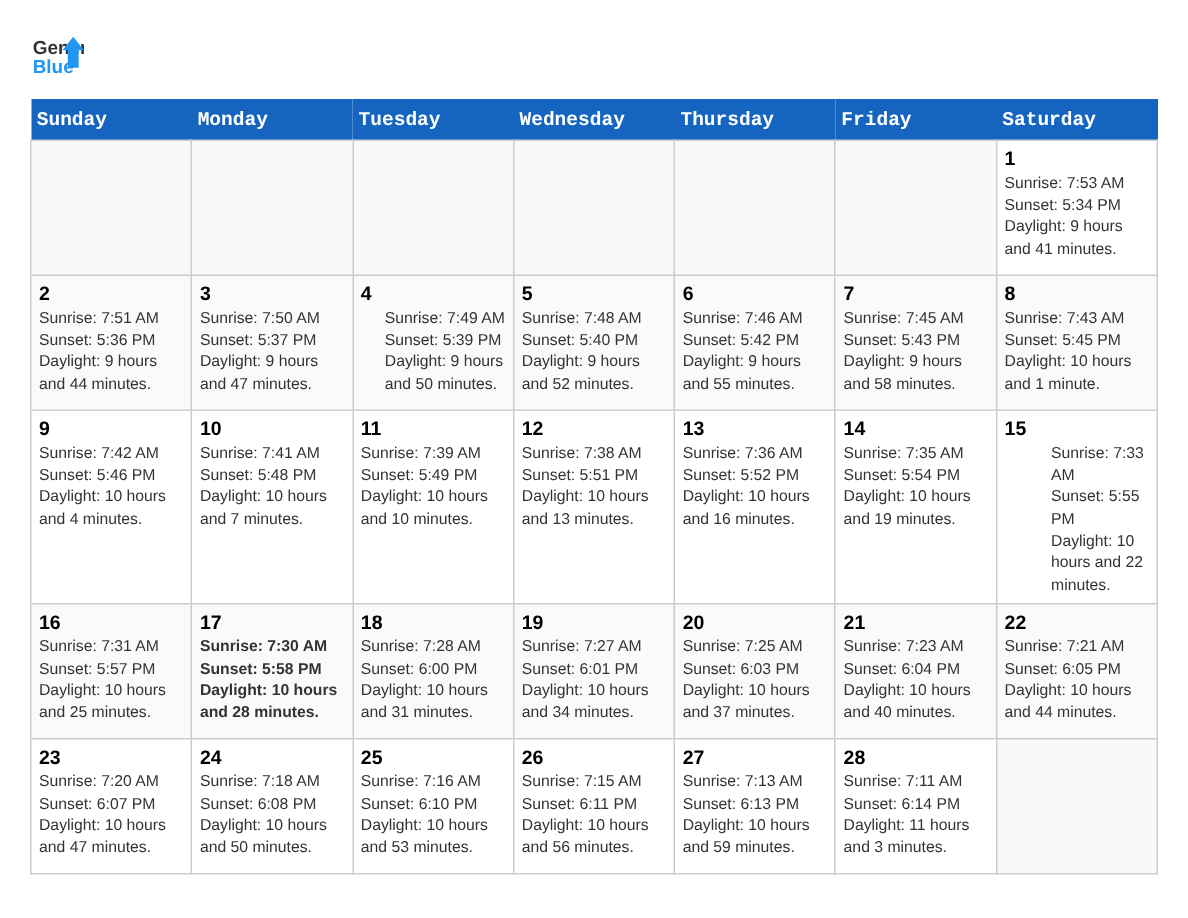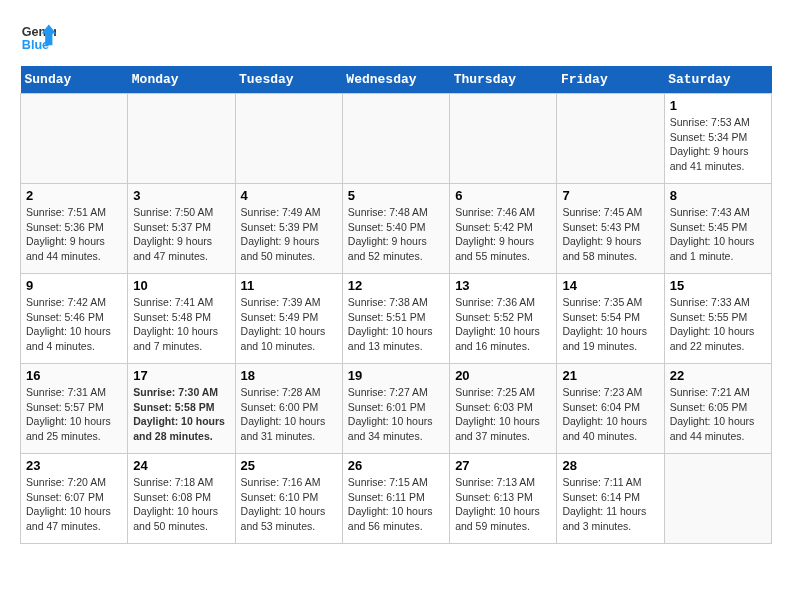--- a/index.html
+++ b/index.html
@@ -137,21 +137,21 @@
 Daylight: 9 hours and 44 minutes.</div>
         </td>
         <td>
           <span class="day-num">3</span>
           <div class="day-info" style="white-space: pre-line;">Sunrise: 7:50 AM
 Sunset: 5:37 PM
 Daylight: 9 hours and 47 minutes.</div>
         </td>
         <td>
           <span class="day-num">4</span>
-          <div class="day-info" style="white-space: pre-line;">Sunrise: 7:49 AM
+          <div class="day-info" style="white-space: pre-line; margin-left: 16px;">Sunrise: 7:49 AM
 Sunset: 5:39 PM
 Daylight: 9 hours and 50 minutes.</div>
         </td>
         <td>
           <span class="day-num">5</span>
           <div class="day-info" style="white-space: pre-line;">Sunrise: 7:48 AM
 Sunset: 5:40 PM
 Daylight: 9 hours and 52 minutes.</div>
         </td>
         <td>
@@ -205,21 +205,21 @@
 Daylight: 10 hours and 16 minutes.</div>
         </td>
         <td>
           <span class="day-num">14</span>
           <div class="day-info" style="white-space: pre-line;">Sunrise: 7:35 AM
 Sunset: 5:54 PM
 Daylight: 10 hours and 19 minutes.</div>
         </td>
         <td>
           <span class="day-num">15</span>
-          <div class="day-info" style="white-space: pre-line;">Sunrise: 7:33 AM
+          <div class="day-info" style="white-space: pre-line; margin-left: 31px;">Sunrise: 7:33 AM
 Sunset: 5:55 PM
 Daylight: 10 hours and 22 minutes.</div>
         </td>
       </tr>
       <tr>
         <td>
           <span class="day-num">16</span>
           <div class="day-info" style="white-space: pre-line;">Sunrise: 7:31 AM
 Sunset: 5:57 PM
 Daylight: 10 hours and 25 minutes.</div>

